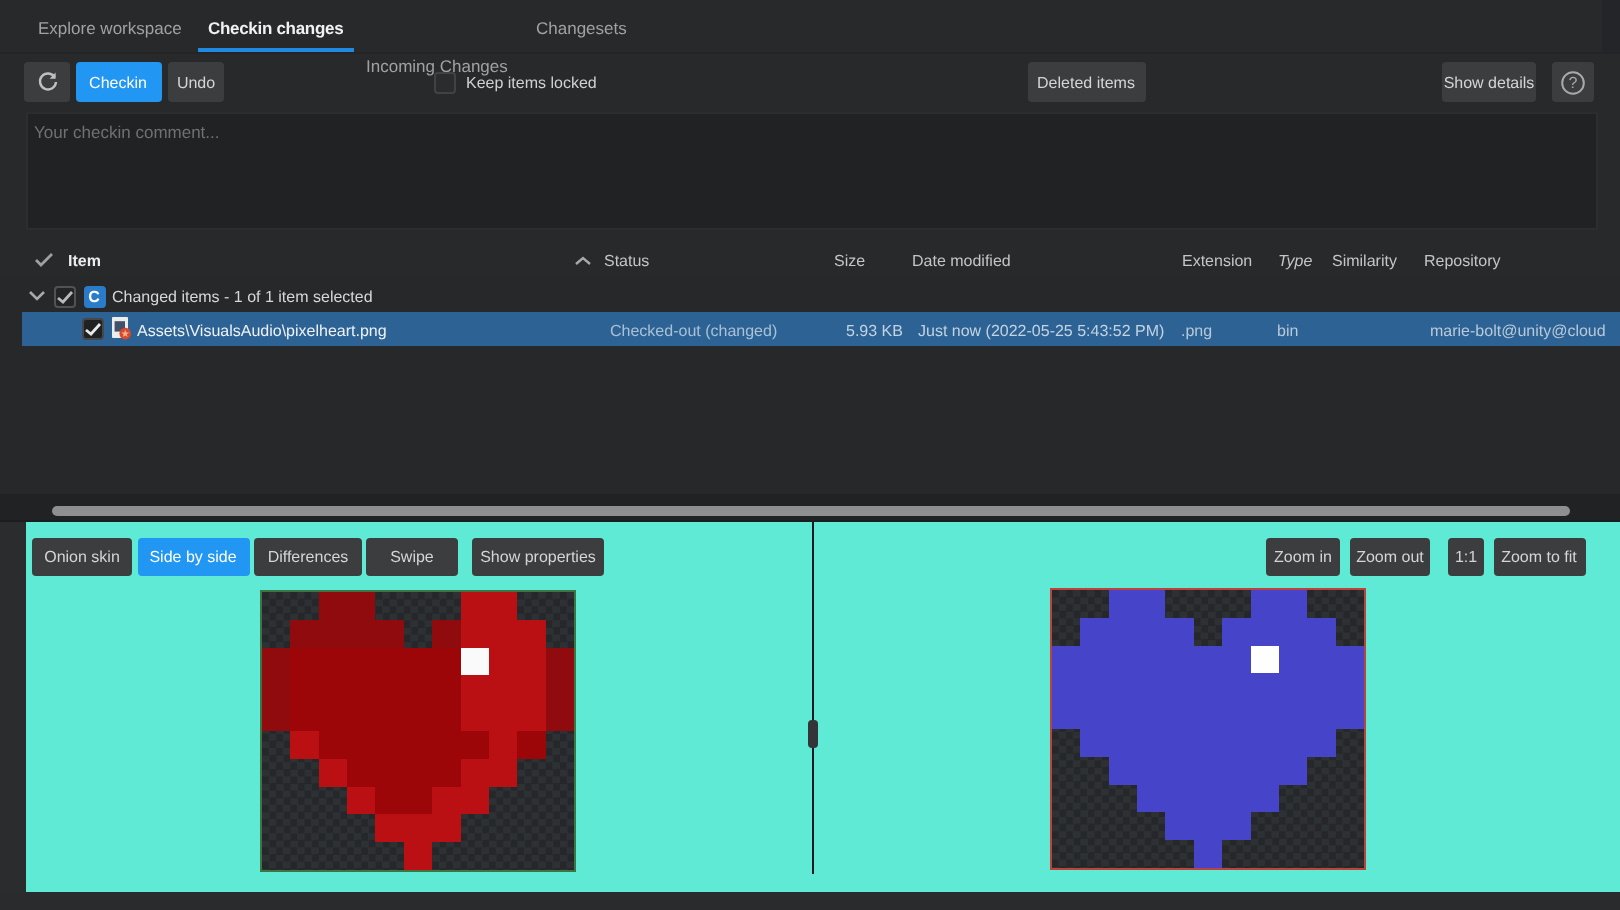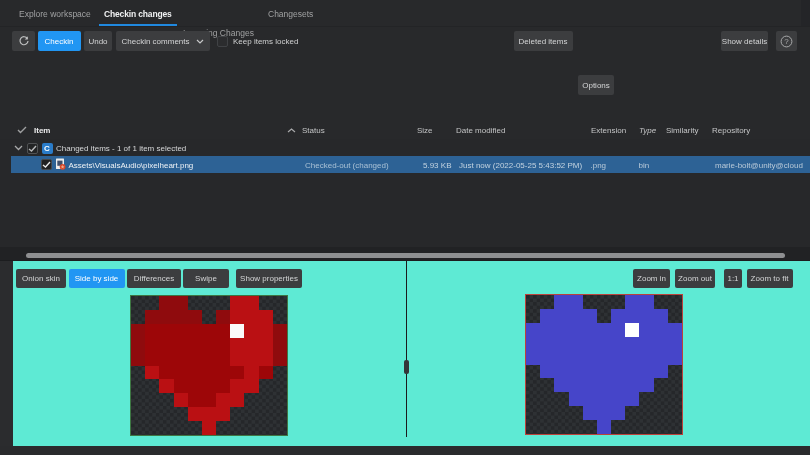--- a/index.html
+++ b/index.html
@@ -58,38 +58,36 @@
   <div class="abs" style="left:801px;top:0;width:9px;height:26px;background:#242528;"></div>
 
   <div class="btn" style="left:12px;top:31px;width:23px;">
     <svg width="12" height="12" viewBox="0 0 12 12">
       <path d="M9.4 3.6 A4 4 0 1 0 10 6" fill="none" stroke="#bfc0c1" stroke-width="1.2"></path>
       <path d="M9.8 1.2 L9.8 4.4 L6.8 4.4 Z" fill="#bfc0c1"></path>
     </svg>
   </div>
   <div class="btn blue" style="left:37.5px;top:31px;width:43px;">Checkin</div>
   <div class="btn" style="left:84px;top:31px;width:28px;">Undo</div>
-  <div class="btn" style="left:115.5px;top:31px;width:94px;">Checkin comments
-    <svg width="8" height="5" viewBox="0 0 8 5" style="margin-left:6px;">
-        <path d="M1 1 L4 4 L7 1" fill="none" stroke="#c6c7c8" stroke-width="1.2"></path>
-      </svg>
-  </div>
   <div class="abs" style="left:216.5px;top:36px;width:11px;height:11px;background:#2b2c2e;border:1px solid #404245;border-radius:2px;"></div>
   <div class="abs" style="left:233px;top:37px;font-size:8px;color:#d0d1d2;">Keep items locked</div>
 
   <div class="btn" style="left:513.5px;top:31px;width:59px;">Deleted items</div>
   <div class="btn" style="left:578px;top:31px;width:36px;margin-top:44px;">Options</div>
   <div class="btn" style="left:721px;top:31px;width:47px;">Show details</div>
   <div class="btn" style="left:776px;top:31px;width:21px;">
     <svg width="13" height="13" viewBox="0 0 13 13">
       <circle cx="6.5" cy="6.5" r="5.4" fill="none" stroke="#a8a9aa" stroke-width="1"></circle>
       <text x="6.5" y="9.2" font-size="8" fill="#a8a9aa" text-anchor="middle" font-family="Liberation Sans">?</text>
     </svg>
   </div>
 
+  <div class="comment">
+      <span style="left:3px;top:4px;font-size:8.5px;">Your checkin comment...</span>
+    </div>
 
   <svg class="abs" style="left:17px;top:126px;" width="10" height="8" viewBox="0 0 10 8">
       <path d="M1 4 L3.5 6.5 L9 1" fill="none" stroke="#9fa0a1" stroke-width="1.4"></path>
     </svg>
   <div class="hdrtxt" style="left:34px;color:#ececed;font-weight:bold;">Item</div>
   <svg class="abs" style="left:287px;top:128px;" width="9" height="5" viewBox="0 0 9 5">
       <path d="M1 4 L4.5 1 L8 4" fill="none" stroke="#a8a9aa" stroke-width="1.2"></path>
     </svg>
   <div class="hdrtxt" style="left:302px;">Status</div>
   <div class="hdrtxt" style="left:417px;">Size</div>

